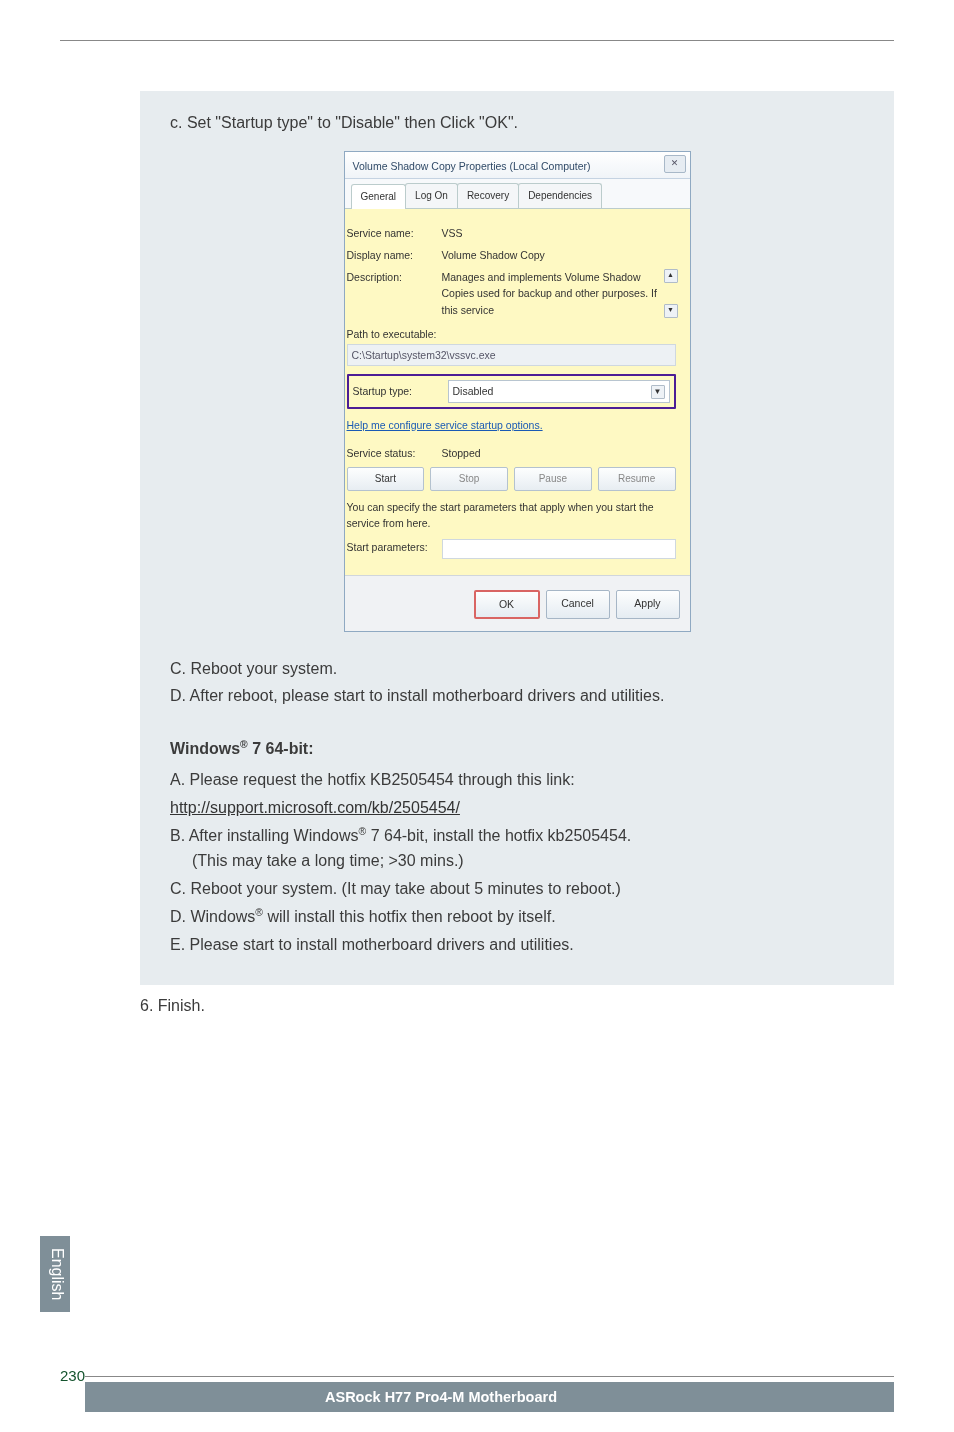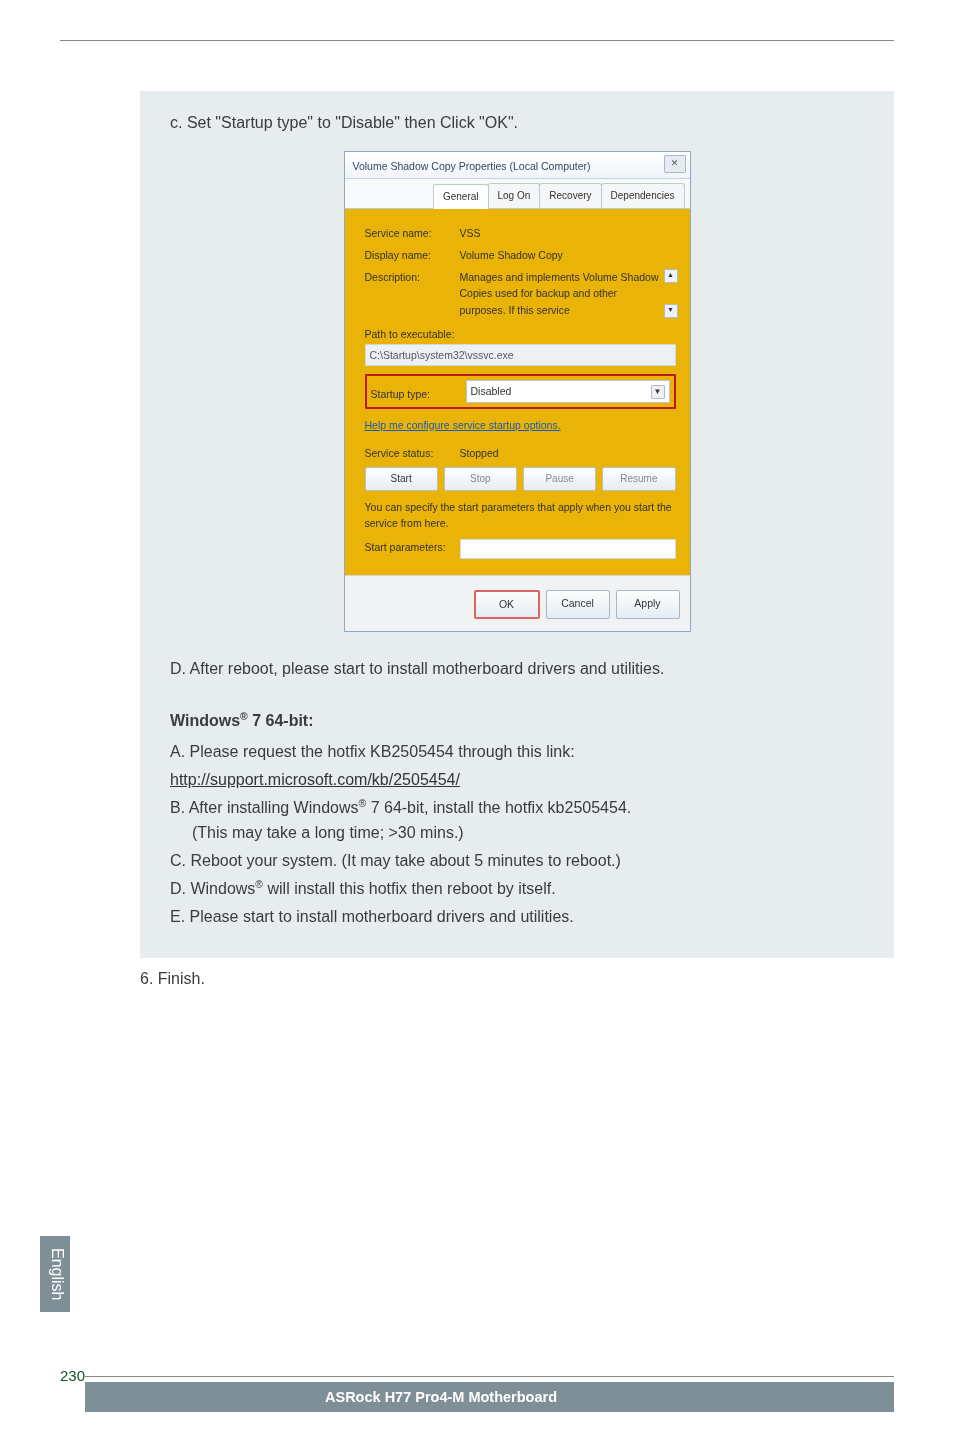--- a/index.html
+++ b/index.html
@@ -64,39 +64,38 @@
     line-height: 15px;
     text-align: center;
     color: #556;
   }
   .tabs {
     display: flex;
     gap: 0;
     padding: 4px 6px 0 6px;
     border-bottom: 1px solid #bcc;
     font-size: 10px;
-    justify-content: flex-end;
   }
   .tab {
     padding: 4px 9px;
     border: 1px solid #bcc;
     border-bottom: none;
     background: #f4f6f8;
     margin-right: -1px;
     border-radius: 3px 3px 0 0;
     position: relative;
   }
   .tab.active {
     background: #fff;
     top: 1px;
     z-index: 1;
   }
   .dialog-body {
-    padding: 10px 14px 10px 20px;
-    background: #eab308;
+    padding: 10px 14px 10px 2px;
+    background: #fef9c3;
   }
   .field-row {
     display: flex;
     align-items: flex-start;
     margin: 6px 0;
   }
   .field-label {
     width: 95px;
     flex-shrink: 0;
   }
@@ -129,22 +128,22 @@
   }
   .path-box {
     border: 1px solid #cfd8df;
     background: #edf1f4;
     padding: 2px 4px;
     margin: 2px 0 8px 0;
     color: #556;
   }
   .startup-row {
     display: flex;
-    align-items: flex-end;
-    border: 2px solid #b91c1c;
+    align-items: center;
+    border: 2px solid #4c1d95;
     padding: 4px;
     margin: 4px 0 8px 0;
     border-radius: 1px;
   }
   .startup-select {
     flex: 1;
     border: 1px solid #b8c5d0;
     background: #fff;
     padding: 2px 4px;
     font-size: 10.5px;
@@ -349,20 +348,21 @@
         </div>
         <div class="dialog-footer">
           <div class="footer-btn ok">OK</div>
           <div class="footer-btn">Cancel</div>
           <div class="footer-btn">Apply</div>
         </div>
       </div>
     </div>
 
     <div class="post-steps">
+      <p>C. Reboot your system.</p>
       <p>D. After reboot, please start to install motherboard drivers and utilities.</p>
 
       <div class="section-heading">
         <span>Windows</span><sup>®</sup><span> 7 64-bit:</span>
       </div>
       <p>A. Please request the hotfix KB2505454 through this link:</p>
       <p class="indent-link"><a class="kb-link">http://support.microsoft.com/kb/2505454/</a></p>
       <p>
         <span>B. After installing Windows</span><sup>®</sup><span> 7 64-bit, install the hotfix kb2505454.</span>
         <span class="note-indent">(This may take a long time; &gt;30 mins.)</span>

